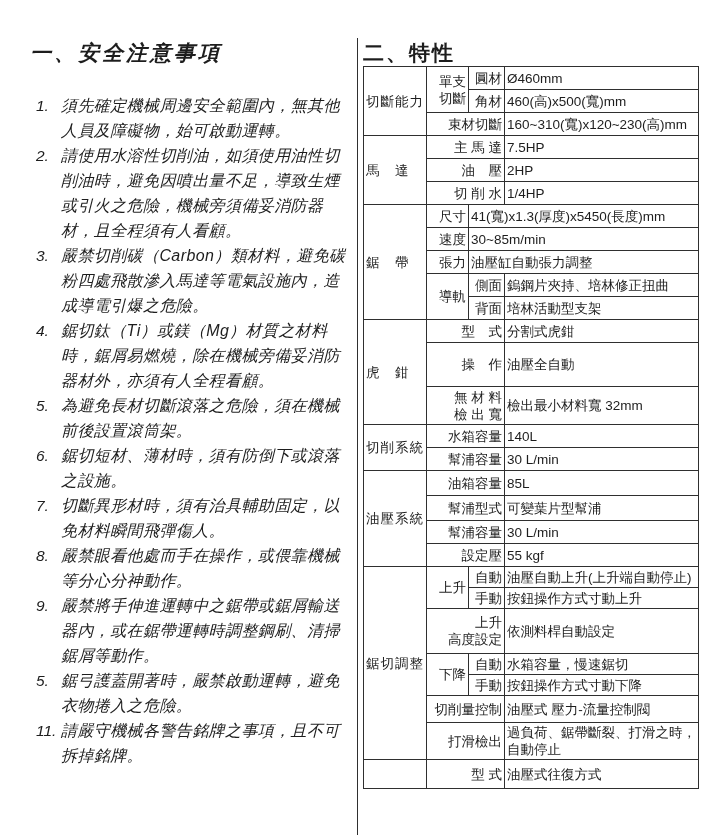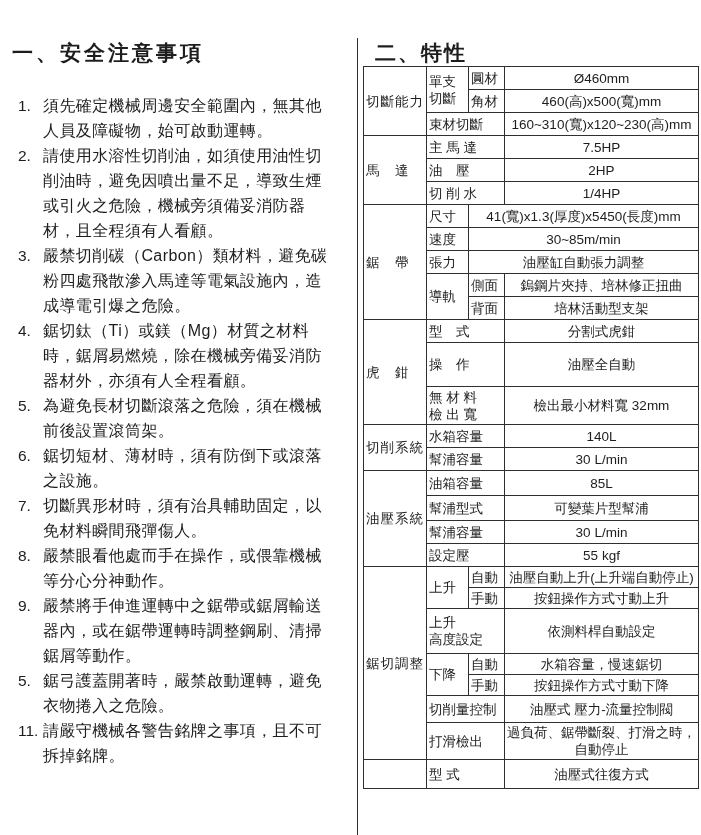--- a/index.html
+++ b/index.html
@@ -2,39 +2,39 @@
 <html><head>
 <meta charset="utf-8">
 <style>
   html,body{margin:0;padding:0;background:#fff;}
   .page{
     position:relative;width:701px;height:835px;background:#ffffff;
     font-family:"Liberation Sans","DejaVu Sans",sans-serif;color:#1d1d1d;overflow:hidden;
   }
   .vline{position:absolute;left:357px;top:38px;width:1px;height:797px;background:#2f2f2f;}
   
-  .left-col{position:absolute;left:12px;top:40px;width:322px;}
+  .left-col{position:absolute;left:30px;top:40px;width:322px;font-style:italic;}
   .sec-heading{margin:0;font-size:21px;font-weight:bold;letter-spacing:3px;line-height:26px;}
   .safety-list{margin-top:27px;padding-left:6px;}
   .safety-item{display:flex;align-items:flex-start;}
   .safety-item .num{flex:none;width:25px;font-size:15.5px;line-height:25px;}
   .safety-item .body{flex:1;font-size:16px;line-height:25px;letter-spacing:0.4px;}
   .safety-item .body p{margin:0;}
   
   .right-col{position:absolute;left:363px;top:40px;width:336px;}
-  .right-col .sec-heading{margin-left:12px;letter-spacing:2px;}
+  .right-col .sec-heading{letter-spacing:2px;}
   .subhead{margin:25px 0 6px 7px;font-size:15px;letter-spacing:1px;}
   table.spec{border-collapse:collapse;table-layout:fixed;width:335px;}
   table.spec td{
     border:1px solid #2f2f2f;font-size:13.5px;line-height:17px;
     padding:1px 2px;overflow:hidden;color:#1d1d1d;
   }
   td.g{text-align:left;white-space:pre-line;letter-spacing:1px;}
-  td.a{text-align:left;white-space:pre-line;}
-  td.v{text-align:center;padding-left:5px;white-space:normal;}
+  td.a{text-align:right;white-space:pre-line;}
+  td.v{text-align:left;padding-left:5px;white-space:normal;}
   tbody tr{height:23px;}
   tbody tr:nth-child(13){height:44px;}
   tbody tr:nth-child(14){height:38px;}
   tbody tr:nth-child(17){height:25px;}
   tbody tr:nth-child(18){height:25px;}
   tbody tr:nth-child(21),tbody tr:nth-child(22),
   tbody tr:nth-child(24),tbody tr:nth-child(25){height:21px;}
   tbody tr:nth-child(23){height:45px;}
   tbody tr:nth-child(26){height:27px;}
   tbody tr:nth-child(27){height:35px;}

